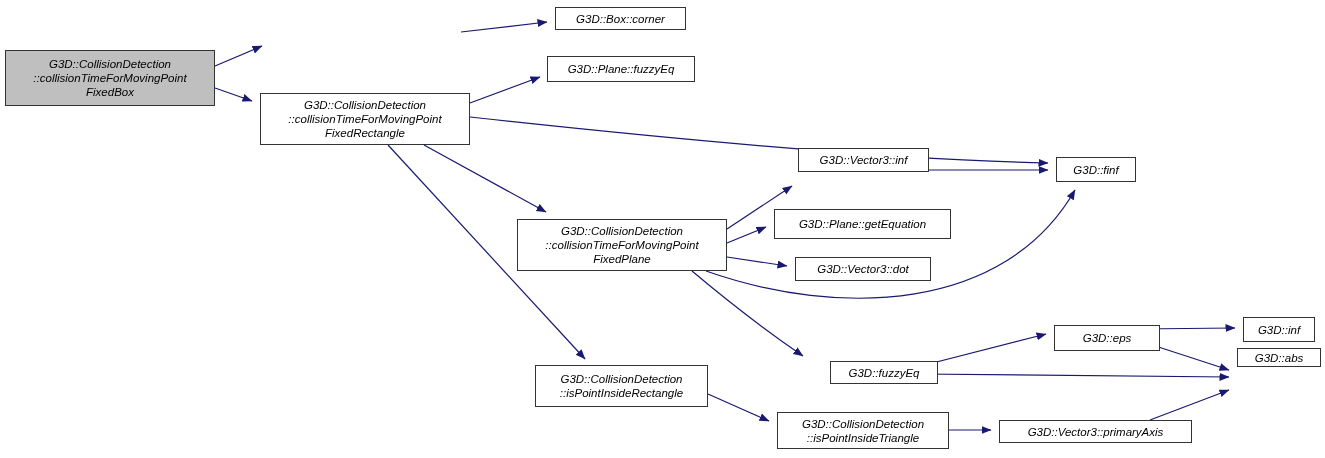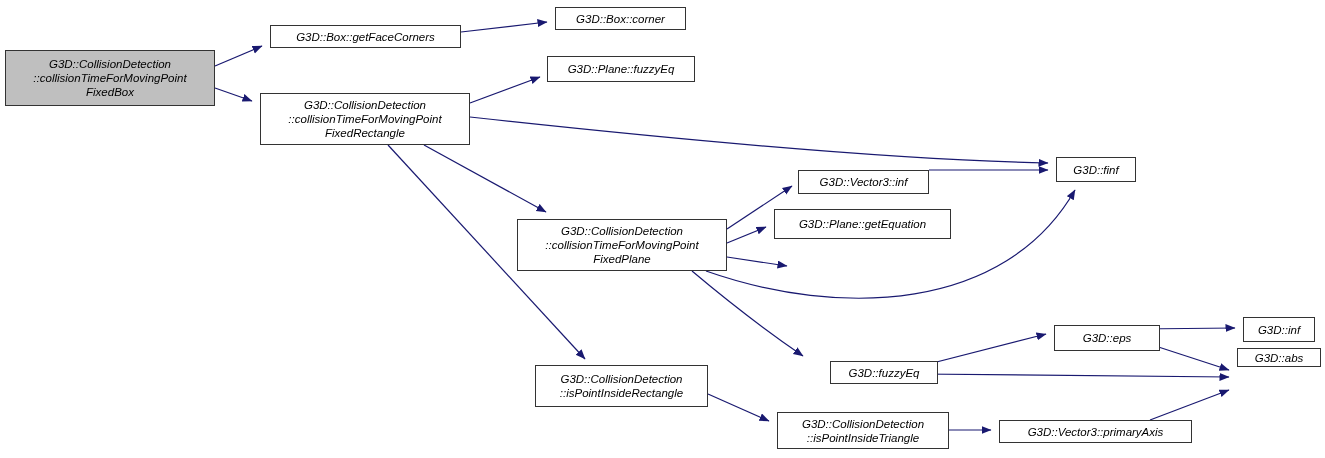--- a/index.html
+++ b/index.html
@@ -64,40 +64,40 @@
     <path class="edge" d="M1137,340 L1229,370" marker-end="url(#arrow)"></path>
     <path class="edge" d="M708,394 L769,421" marker-end="url(#arrow)"></path>
     <path class="edge" d="M949,430 L991,430" marker-end="url(#arrow)"></path>
     <path class="edge" d="M1150,420 L1229,390" marker-end="url(#arrow)"></path>
   </svg>
 
   <div class="node root" style="left:5px;top:50px;width:210px;height:56px;">G3D::CollisionDetection
 ::collisionTimeForMovingPoint
 FixedBox</div>
 
-  <div class="node" style="left:270px;top:25px;width:191px;height:23px;">G3D::Box::getFaceCorners</div>
 
   <div class="node" style="left:555px;top:7px;width:131px;height:23px;">G3D::Box::corner</div>
 
   <div class="node" style="left:260px;top:93px;width:210px;height:52px;">G3D::CollisionDetection
 ::collisionTimeForMovingPoint
 FixedRectangle</div>
 
   <div class="node" style="left:547px;top:56px;width:148px;height:26px;">G3D::Plane::fuzzyEq</div>
 
-  <div class="node" style="left:798px;top:170px;width:131px;height:24px;">G3D::Vector3::inf</div>
+  <div class="node" style="left:798px;top:148px;width:131px;height:24px;">G3D::Vector3::inf</div>
 
   <div class="node" style="left:1056px;top:157px;width:80px;height:25px;">G3D::finf</div>
 
   <div class="node" style="left:517px;top:219px;width:210px;height:52px;">G3D::CollisionDetection
 ::collisionTimeForMovingPoint
 FixedPlane</div>
 
   <div class="node" style="left:774px;top:209px;width:177px;height:30px;">G3D::Plane::getEquation</div>
 
+  <div class="node" style="left:795px;top:257px;width:136px;height:24px;">G3D::Vector3::dot</div>
 
   <div class="node" style="left:809px;top:361px;width:108px;height:23px;margin-left:21px;">G3D::fuzzyEq</div>
 
   <div class="node" style="left:1054px;top:317px;width:106px;height:26px;margin-top:8px;">G3D::eps</div>
 
   <div class="node" style="left:1243px;top:317px;width:72px;height:25px;text-align:center;">G3D::inf</div>
 
   <div class="node" style="left:1237px;top:348px;width:84px;height:19px;">G3D::abs</div>
 
   <div class="node" style="left:535px;top:365px;width:173px;height:42px;">G3D::CollisionDetection

